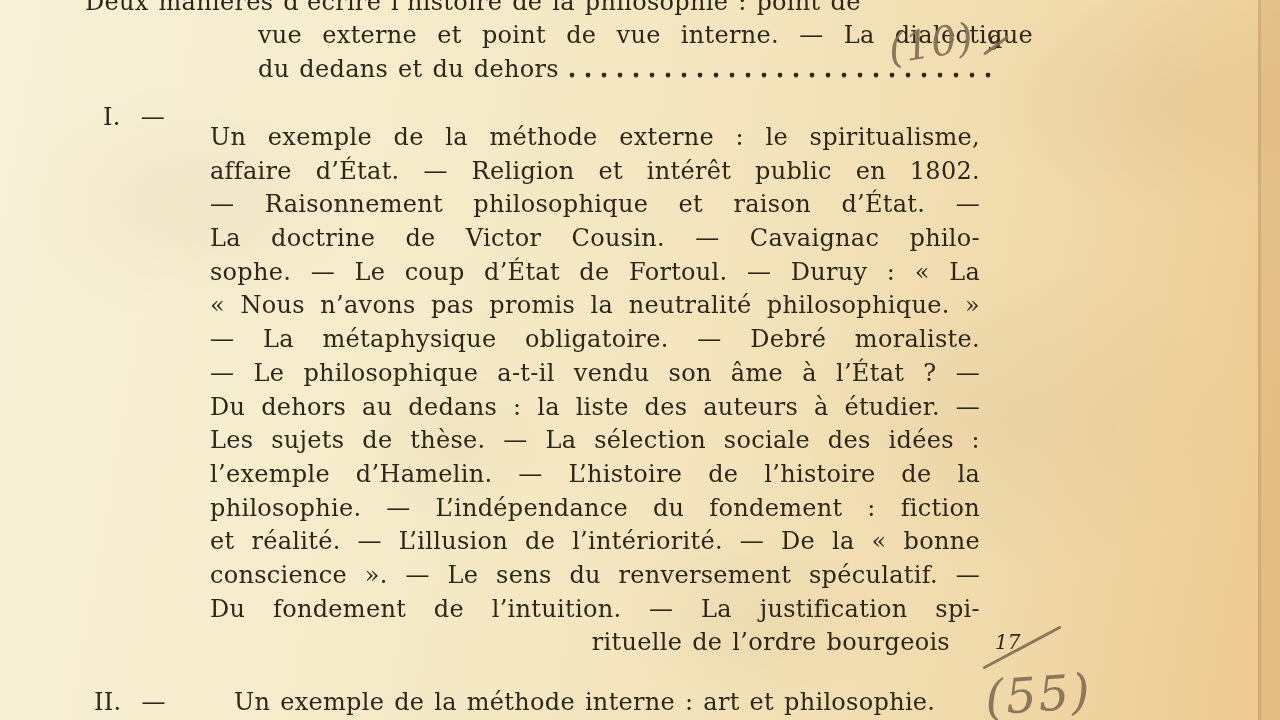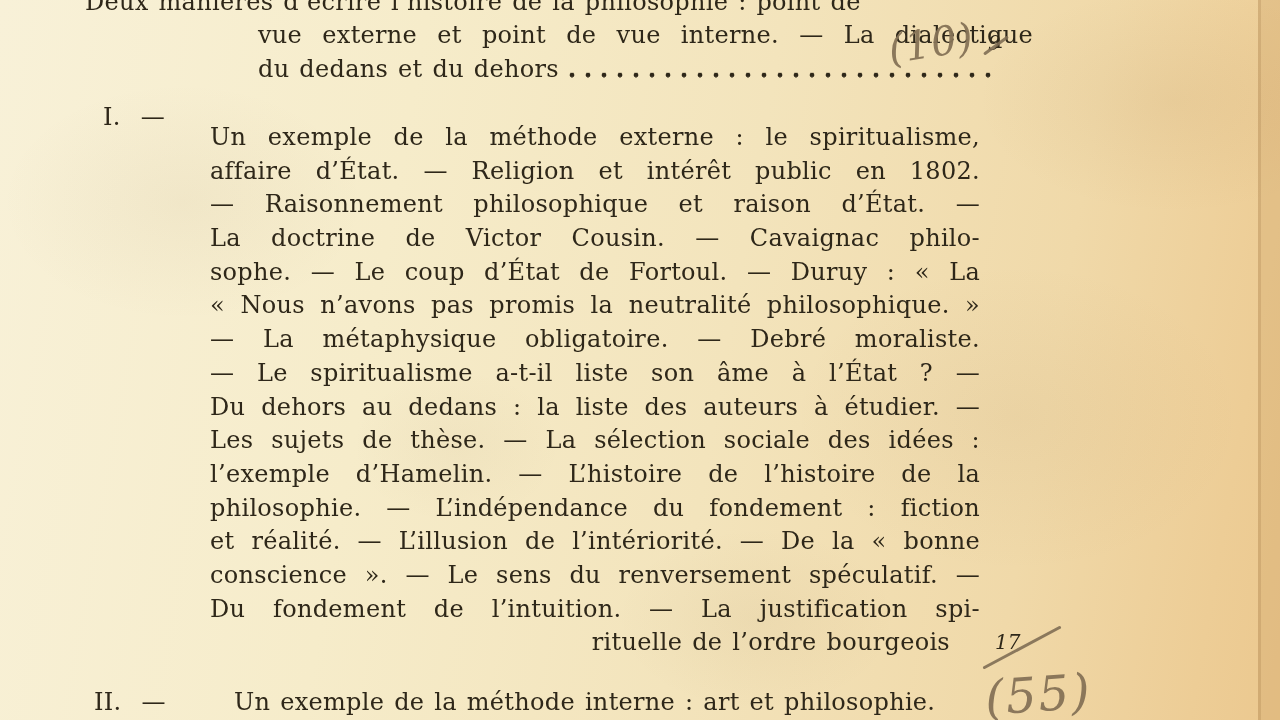--- a/index.html
+++ b/index.html
@@ -119,21 +119,21 @@
 
   <div class="marker marker-1">I. —</div>
   <div class="sec1">
     <div class="line just">Un exemple de la méthode externe : le spiritualisme,</div>
     <div class="line just">affaire d’État. — Religion et intérêt public en 1802.</div>
     <div class="line just">— Raisonnement philosophique et raison d’État. —</div>
     <div class="line just">La doctrine de Victor Cousin. — Cavaignac philo-</div>
     <div class="line just">sophe. — Le coup d’État de Fortoul. — Duruy : « La</div>
     <div class="line just">« Nous n’avons pas promis la neutralité philosophique. »</div>
     <div class="line just">— La métaphysique obligatoire. — Debré moraliste.</div>
-    <div class="line just">— Le spiritualisme a-t-il liste son âme à l’État ? —</div>
+    <div class="line just">— Le philosophique a-t-il vendu son âme à l’État ? —</div>
     <div class="line just">Du dehors au dedans : la liste des auteurs à étudier. —</div>
     <div class="line just">Les sujets de thèse. — La sélection sociale des idées :</div>
     <div class="line just">l’exemple d’Hamelin. — L’histoire de l’histoire de la</div>
     <div class="line just">philosophie. — L’indépendance du fondement : fiction</div>
     <div class="line just">et réalité. — L’illusion de l’intériorité. — De la « bonne</div>
     <div class="line just">conscience ». — Le sens du renversement spéculatif. —</div>
     <div class="line just">Du fondement de l’intuition. — La justification spi-</div>
     <div class="row sec1-last">
       <span>rituelle de l’ordre bourgeois</span>
       <span class="leader"></span>

